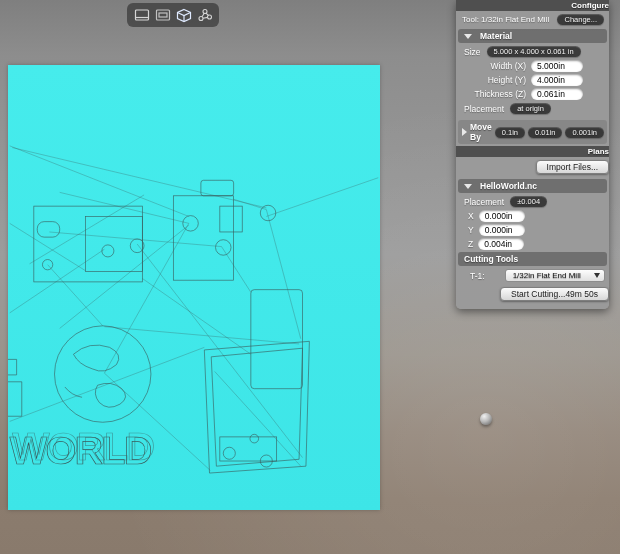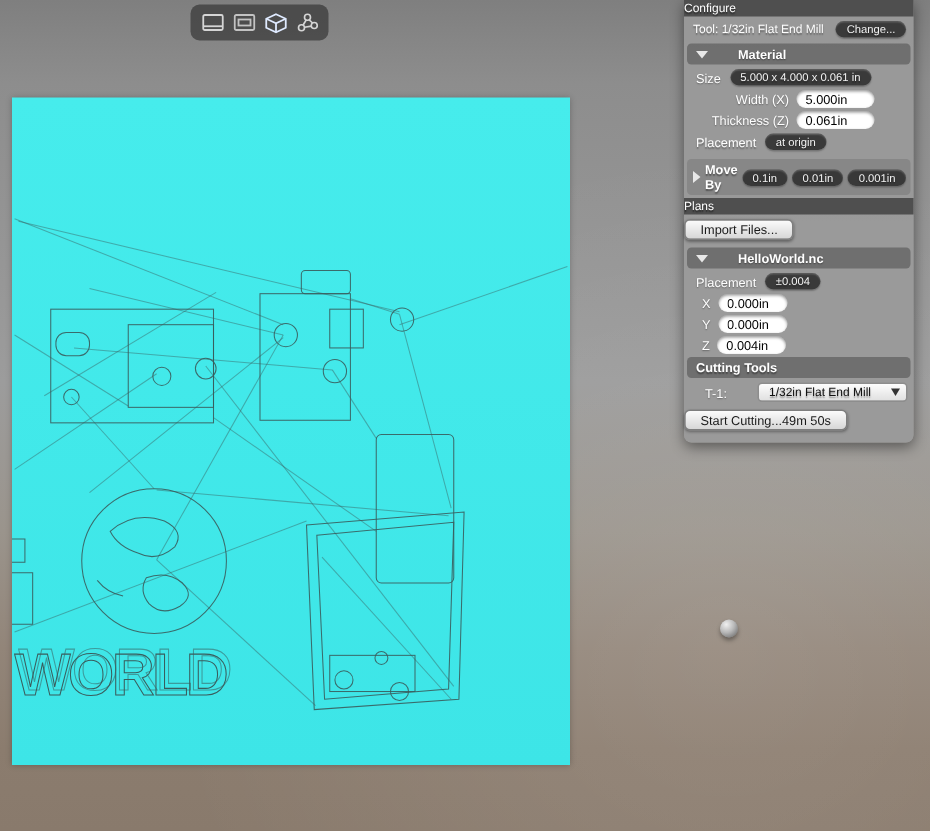--- a/index.html
+++ b/index.html
@@ -43,33 +43,33 @@
   .panel {
     position: absolute; left: 456px; top: 0; width: 153px;
     background: rgba(154,154,154,0.93);
     border-radius: 0 0 5px 5px;
     box-shadow: 0 3px 9px rgba(0,0,0,0.45);
     color: #fff; font-size: 9px;
     padding-bottom: 4px;
   }
   .panel-title {
     background: rgba(66,66,66,0.85);
-    text-align: left; font-weight: normal; font-size: 8px;
+    text-align: right; font-weight: bold; font-size: 8px;
     height: 11px; line-height: 11px;
     text-shadow: 0 1px 1px rgba(0,0,0,0.5);
   }
   .tool-row {
     display: flex; align-items: center; justify-content: space-between;
     padding: 3px 5px 3px 6px; font-size: 8px;
     text-shadow: 0 1px 1px rgba(0,0,0,0.35);
   }
   .section-bar {
     background: rgba(100,100,100,0.8);
     border-radius: 3px; margin: 1px 2px;
-    display: flex; align-items: center; gap: 20px;
+    display: flex; align-items: center; gap: 8px;
     padding: 2px 6px; font-weight: bold; font-size: 8.5px;
     text-shadow: 0 1px 1px rgba(0,0,0,0.4);
   }
   .tri-down { width: 0; height: 0; border-left: 4px solid transparent; border-right: 4px solid transparent; border-top: 5px solid #e8e8e8; }
   .tri-right { width: 0; height: 0; border-top: 4px solid transparent; border-bottom: 4px solid transparent; border-left: 5px solid #e8e8e8; }
 
   .dark-pill {
     background: rgba(48,48,48,0.9);
     border-radius: 8px; color: #f3f3f3;
     padding: 1px 7px; font-size: 7.5px; font-weight: normal;
@@ -95,21 +95,21 @@
     outline: none;
   }
   .moveby-row {
     background: rgba(120,120,120,0.55);
     border-radius: 3px; margin: 4px 2px 2px 2px;
     display: flex; align-items: center; gap: 3px;
     padding: 2px 4px; font-size: 8.5px; font-weight: bold;
     text-shadow: 0 1px 1px rgba(0,0,0,0.4);
   }
   .moveby-row .dark-pill { font-weight: normal; }
-  .btn-row { display: flex; justify-content: flex-start; padding: 3px 0 4px 0; }
+  .btn-row { display: flex; justify-content: flex-end; padding: 3px 0 4px 0; }
   .light-btn {
     background: linear-gradient(#fbfbfb, #d7d7d7);
     border: 1px solid #7e7e7e; border-radius: 4px;
     color: #1a1a1a; font-size: 8.5px;
     font-family: "Liberation Sans", sans-serif;
     padding: 1px 10px; cursor: pointer;
     box-shadow: 0 1px 2px rgba(0,0,0,0.35);
     white-space: nowrap;
   }
   .xyz-row {
@@ -247,20 +247,24 @@
   <div class="size-row">
     <span>Size</span>
     <span class="dark-pill">5.000 x 4.000 x 0.061 in</span>
   </div>
 
   <div class="field-row">
     <span>Width (X)</span>
     <input class="input-box" value="5.000in" style="">
   </div>
   <div class="field-row">
+    <span>Height (Y)</span>
+    <input class="input-box" value="4.000in" style="">
+  </div>
+  <div class="field-row">
     <span>Thickness (Z)</span>
     <input class="input-box" value="0.061in" style="">
   </div>
 
   <div class="placement-row">
     <span>Placement</span>
     <span class="dark-pill">at origin</span>
   </div>
 
   <div class="moveby-row">

